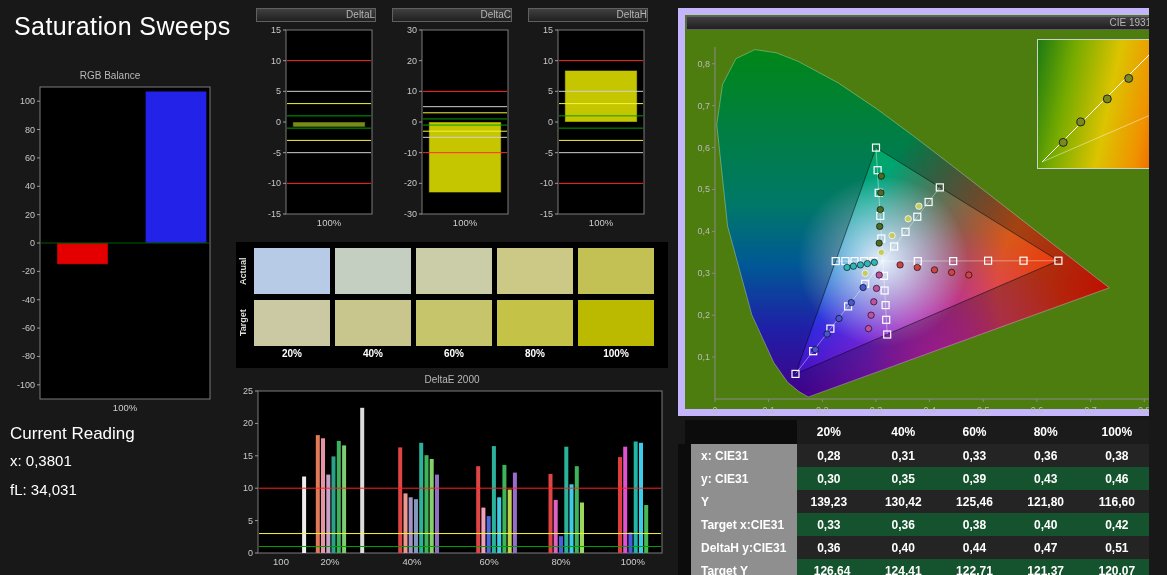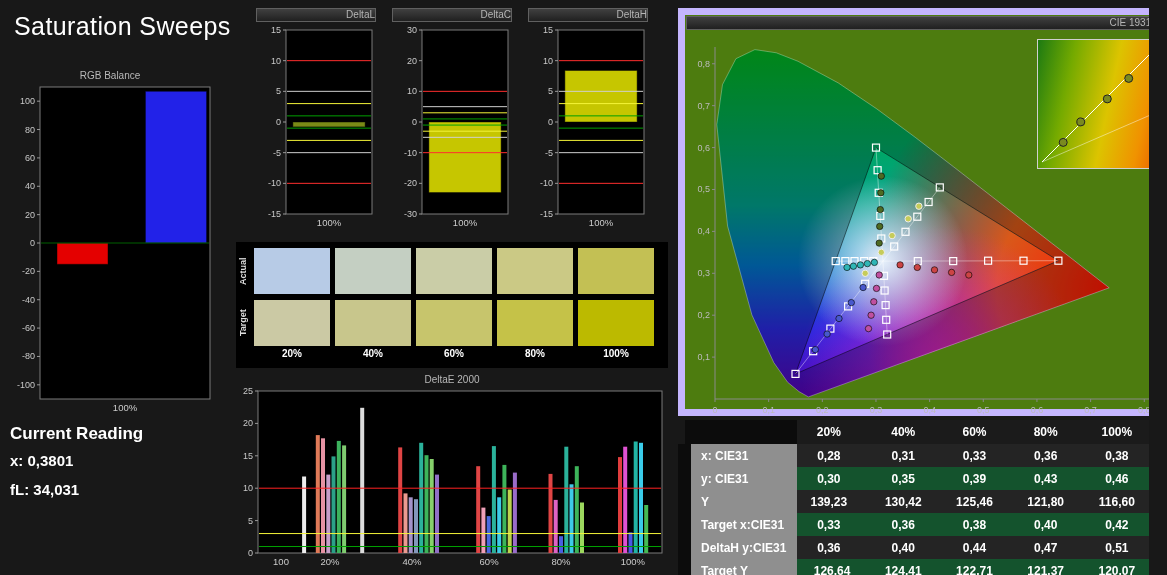--- a/index.html
+++ b/index.html
@@ -28,21 +28,21 @@
             background:linear-gradient(102deg,#1d7a12 0%,#74aa00 25%,#dcc400 55%,#f09200 80%,#e85400 100%);}
   #table-panel{left:678px;top:420px;width:481px;height:149px;}
   .results-table{width:100%;border-collapse:collapse;table-layout:fixed;}
   .results-table th{font-size:12px;font-weight:bold;color:#fff;height:22px;text-align:center;background:#1b1b1b;}
   .results-table th.corner{background:#0c0c0c;}
   .results-table td{height:21px;font-size:12px;font-weight:bold;color:#fff;}
   .results-table td.lbl{background:#8f8f8f;text-align:left;padding-left:10px;border-left:13px solid #0c0c0c;}
   .results-table tr.dark td.val{background:#242424;}
   .results-table tr.gray td.val{background:#14532d;}
   .results-table td.val{text-align:center;}
-  #cr{left:10px;top:424px;font-weight:bold;}
+  #cr{left:10px;top:424px;}
   #cr-head{font-size:17px;color:#fff;margin-bottom:8px;}
   .cr-line{font-size:15px;color:#fff;height:29px;}
 </style>
 </head>
 <body>
 
 <div id="app">
 
   <div id="page-title" class="abs">Saturation Sweeps</div>
 

